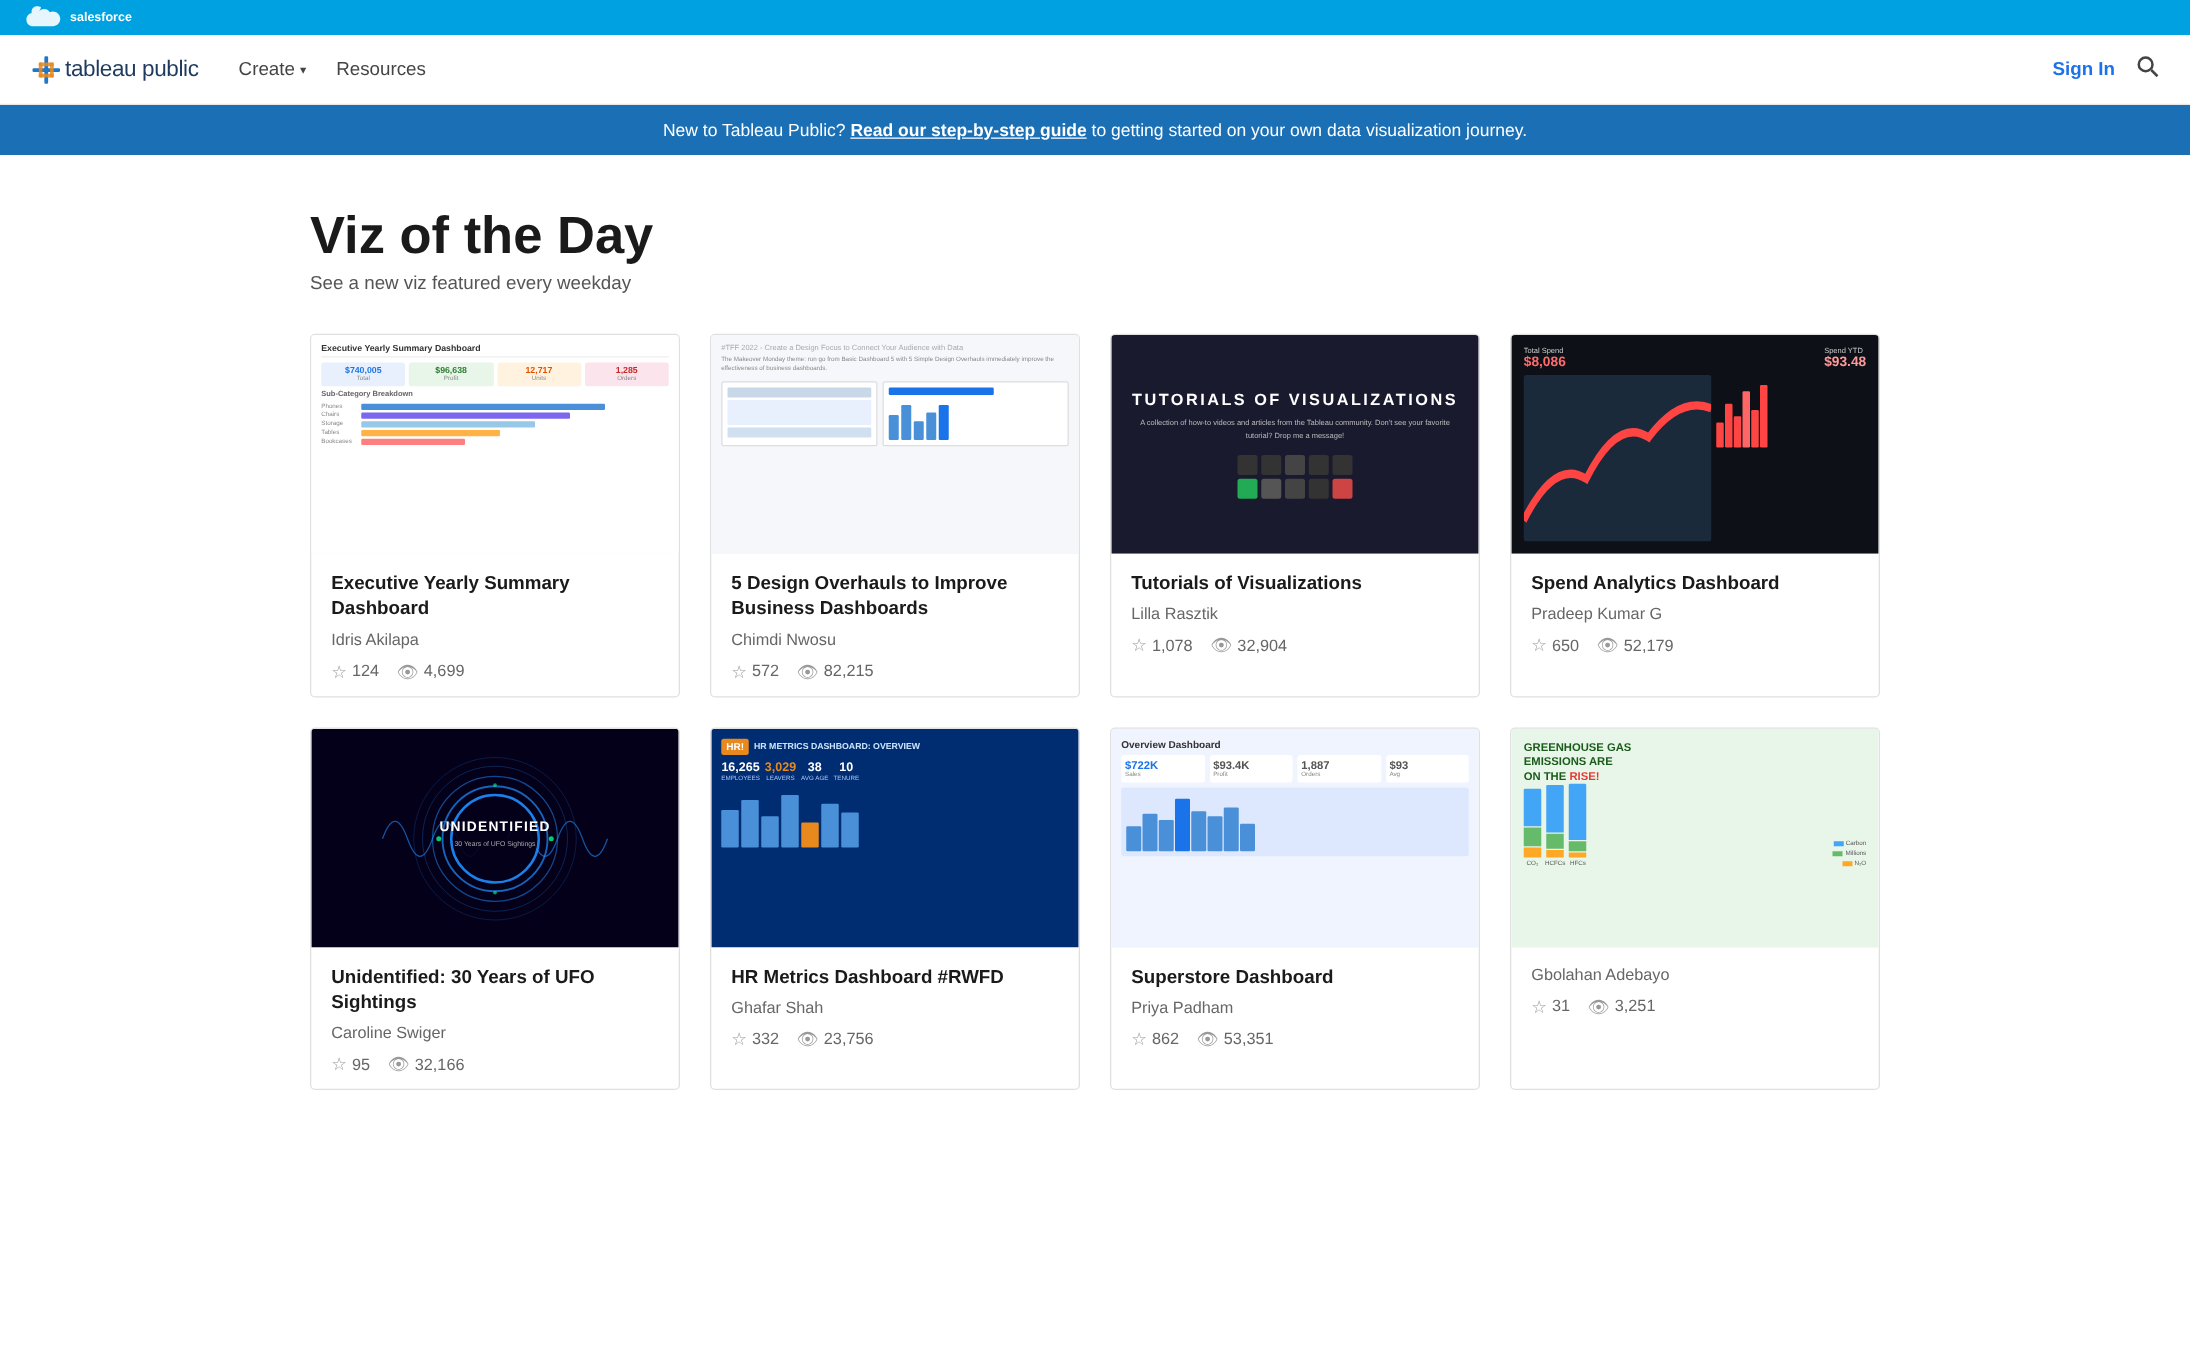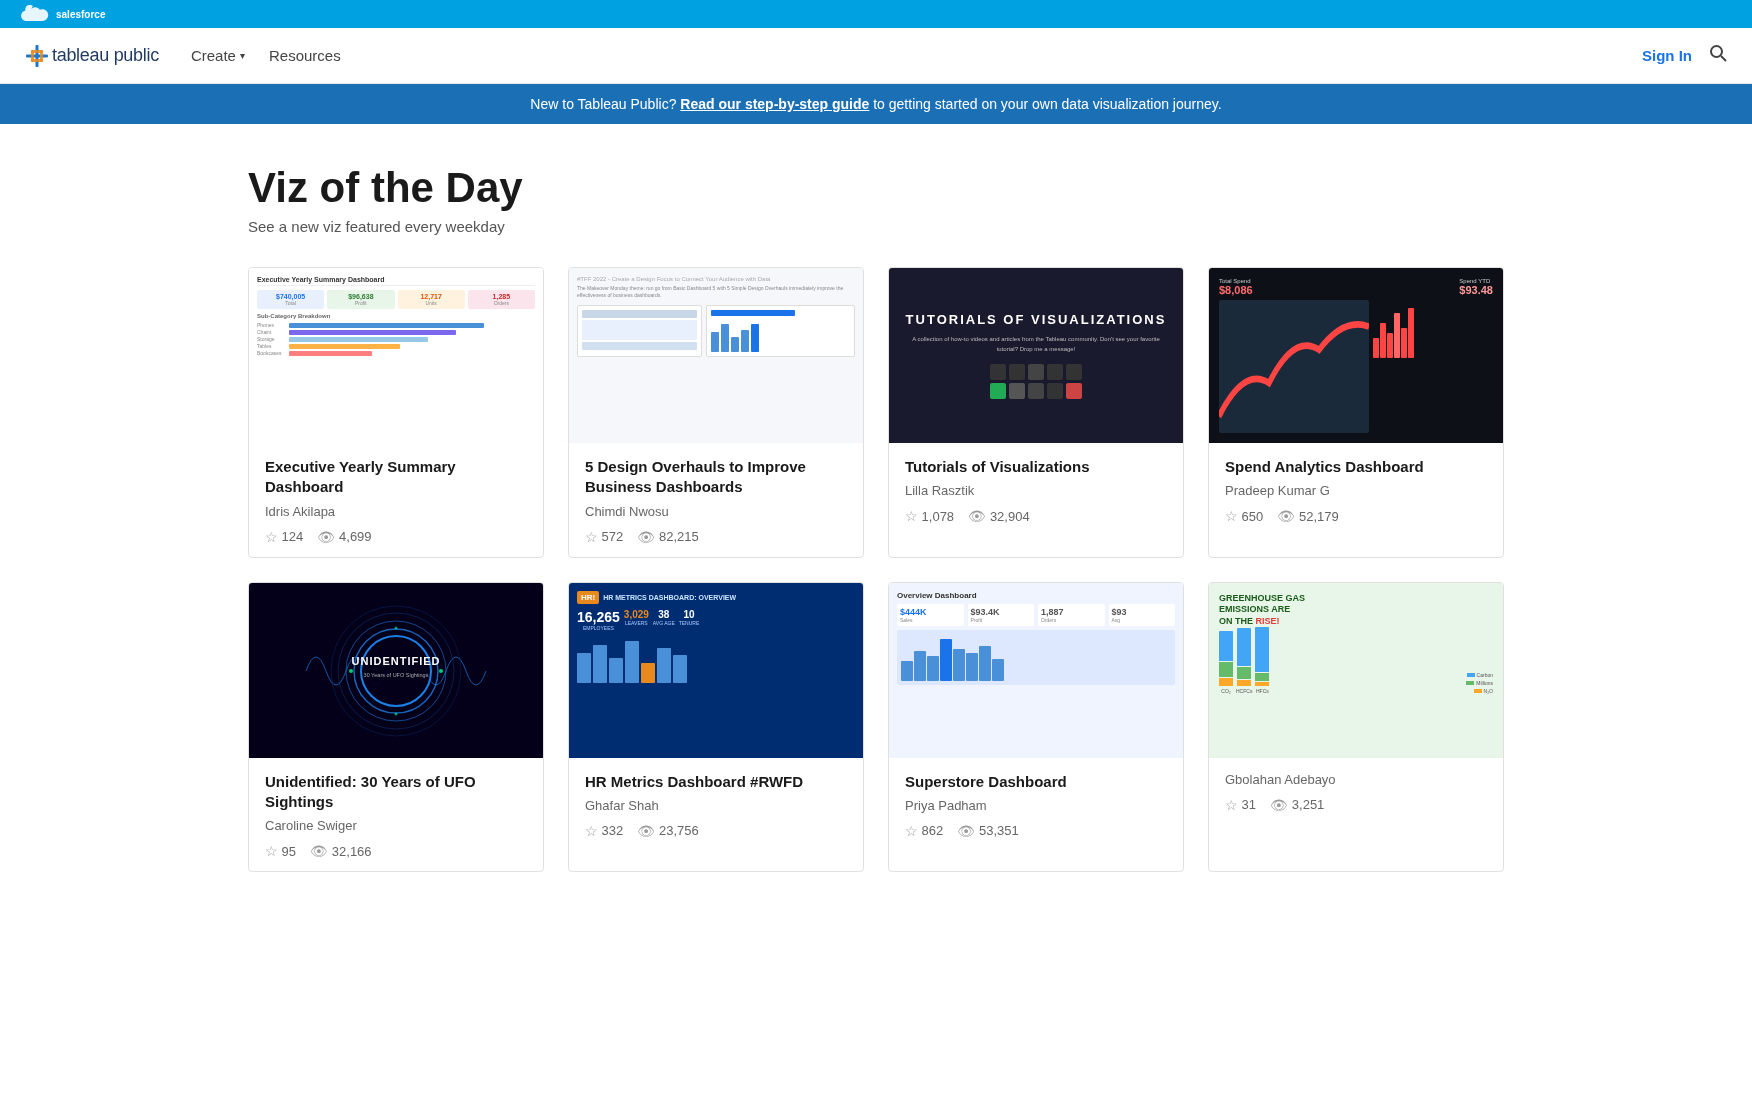--- a/index.html
+++ b/index.html
@@ -469,21 +469,21 @@
 
     <div class="viz-card">
       <div class="viz-thumbnail">
         <div style="width:100%;height:100%;background:#002d72;padding:8px;display:flex;flex-direction:column;gap:3px;">
           <div style="display:flex;align-items:center;gap:4px;margin-bottom:2px;">
             <div style="background:#e8891e;color:#fff;font-size:8px;font-weight:bold;padding:2px 4px;border-radius:2px;">HR!</div>
             <div style="color:#cce5ff;font-size:7px;font-weight:bold;">HR METRICS DASHBOARD: OVERVIEW</div>
           </div>
           <div style="display:flex;gap:4px;">
             <div style="text-align:center;">
-              <div style="color:#fff;font-size:14px;font-weight:bold;">16,265</div>
+              <div style="color:#fff;font-size:10px;font-weight:bold;">16,265</div>
               <div style="color:#aac8ff;font-size:5px;">EMPLOYEES</div>
             </div>
             <div style="text-align:center;">
               <div style="color:#e8891e;font-size:10px;font-weight:bold;">3,029</div>
               <div style="color:#aac8ff;font-size:5px;">LEAVERS</div>
             </div>
             <div style="text-align:center;">
               <div style="color:#fff;font-size:10px;font-weight:bold;">38</div>
               <div style="color:#aac8ff;font-size:5px;">AVG AGE</div>
             </div>
@@ -518,21 +518,21 @@
         </div>
       </div>
     </div>
 
     <div class="viz-card">
       <div class="viz-thumbnail">
         <div style="width:100%;height:100%;background:#f0f4ff;padding:8px;overflow:hidden;">
           <div style="font-size:8px;font-weight:bold;color:#333;margin-bottom:4px;">Overview Dashboard</div>
           <div style="display:flex;gap:4px;margin-bottom:4px;">
             <div style="flex:1;background:#fff;border-radius:2px;padding:3px;">
-              <div style="font-size:9px;font-weight:bold;color:#1a73e8;">$444K</div>
+              <div style="font-size:9px;font-weight:bold;color:#1a73e8;">$722K</div>
               <div style="font-size:5px;color:#888;">Sales</div>
             </div>
             <div style="flex:1;background:#fff;border-radius:2px;padding:3px;">
               <div style="font-size:9px;font-weight:bold;color:#555;">$93.4K</div>
               <div style="font-size:5px;color:#888;">Profit</div>
             </div>
             <div style="flex:1;background:#fff;border-radius:2px;padding:3px;">
               <div style="font-size:9px;font-weight:bold;color:#555;">1,887</div>
               <div style="font-size:5px;color:#888;">Orders</div>
             </div>

